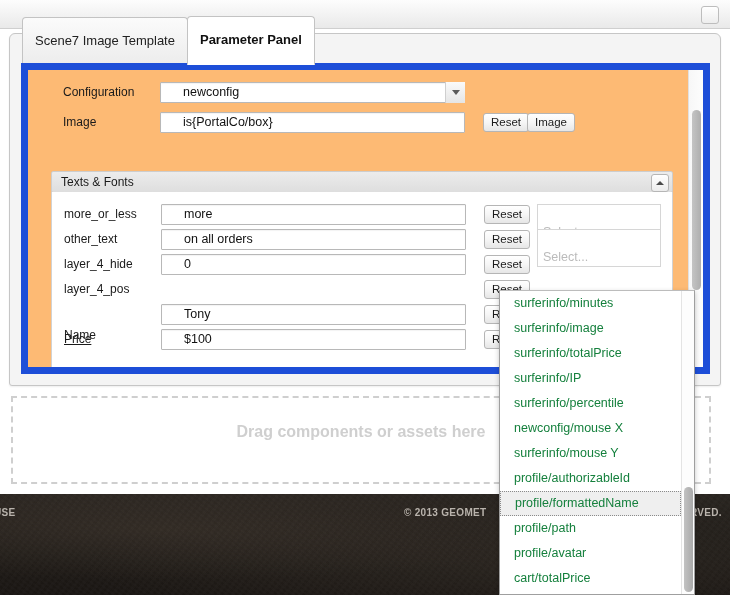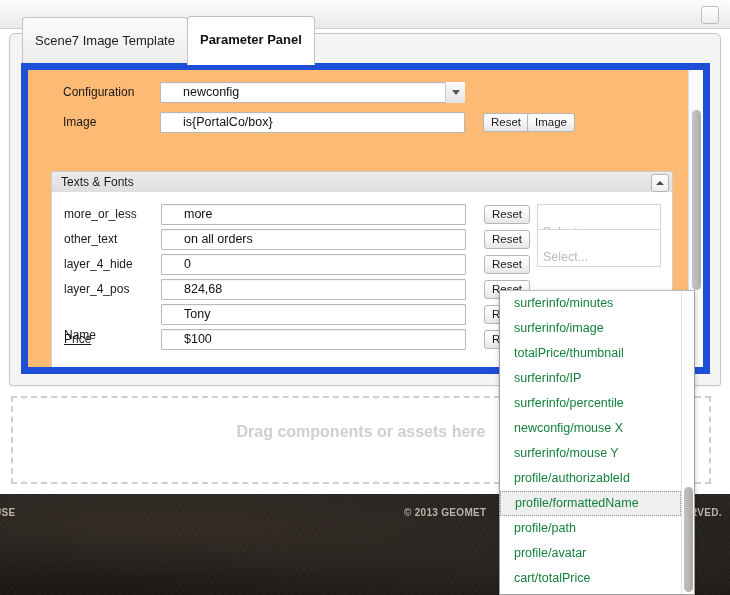--- a/index.html
+++ b/index.html
@@ -427,21 +427,20 @@
       </div>
 
       <div class="row" style="top:62px;">
         <div class="flabel" style="left:12px;">layer_4_hide</div>
         <div class="finput" style="left:109px;">0</div>
         <div class="btn btn-reset" style="left:432px;">Reset</div>
       </div>
 
       <div class="row" style="top:87px;">
         <div class="flabel" style="left:12px;">layer_4_pos</div>
-        <div class="finput" style="left:109px;">824,68</div>
         <div class="btn btn-reset" style="left:432px;">Reset</div>
       </div>
 
       <div class="row" style="top:112px;">
         <div class="flabel" style="left:12px;margin-top:21px;">Name</div>
         <div class="finput" style="left:109px;">Tony</div>
         <div class="btn btn-reset" style="left:432px;">Reset</div>
         <div class="selectbox focused" style="left:477px;width:145px;"></div>
       </div>
 
@@ -467,21 +466,21 @@
   <div class="fnoise"></div>
   <div class="ftext" id="ftext-left">USE</div>
   <div class="ftext" id="ftext-center">© 2013 GEOMET</div>
   <div class="ftext" id="ftext-right">RVED.</div>
 </div>
 
 <div id="dropdown">
   <div class="dd-list">
     <div class="dd-item">surferinfo/minutes</div>
     <div class="dd-item">surferinfo/image</div>
-    <div class="dd-item">totalPrice/thumbnail</div>
+    <div class="dd-item">surferinfo/totalPrice</div>
     <div class="dd-item">surferinfo/IP</div>
     <div class="dd-item">surferinfo/percentile</div>
     <div class="dd-item">newconfig/mouse X</div>
     <div class="dd-item">surferinfo/mouse Y</div>
     <div class="dd-item">profile/authorizableId</div>
     <div class="dd-item selected">profile/formattedName</div>
     <div class="dd-item">profile/path</div>
     <div class="dd-item">profile/avatar</div>
     <div class="dd-item">cart/totalPrice</div>
     <div class="dd-item">campaign/campaigns</div>

